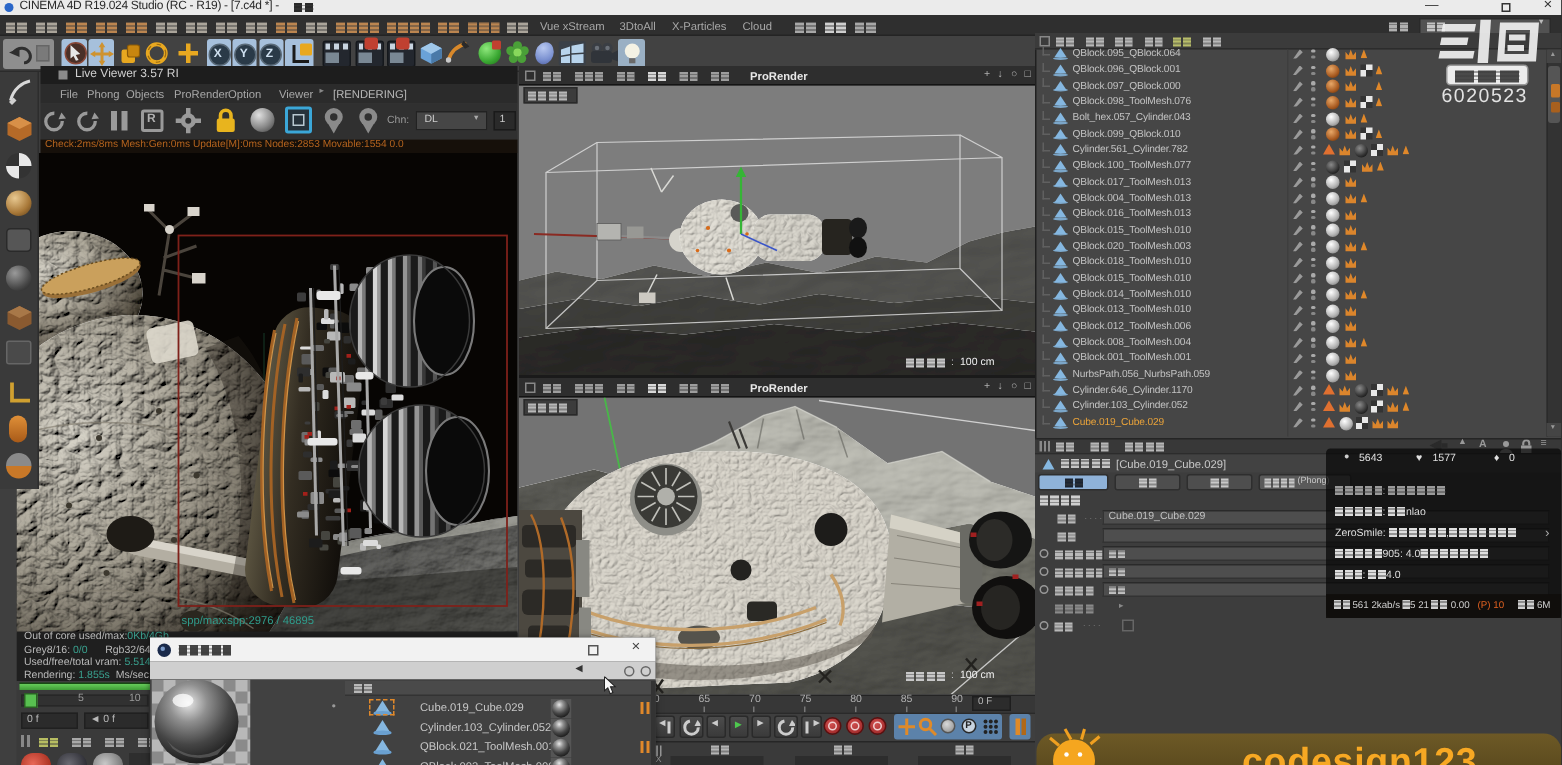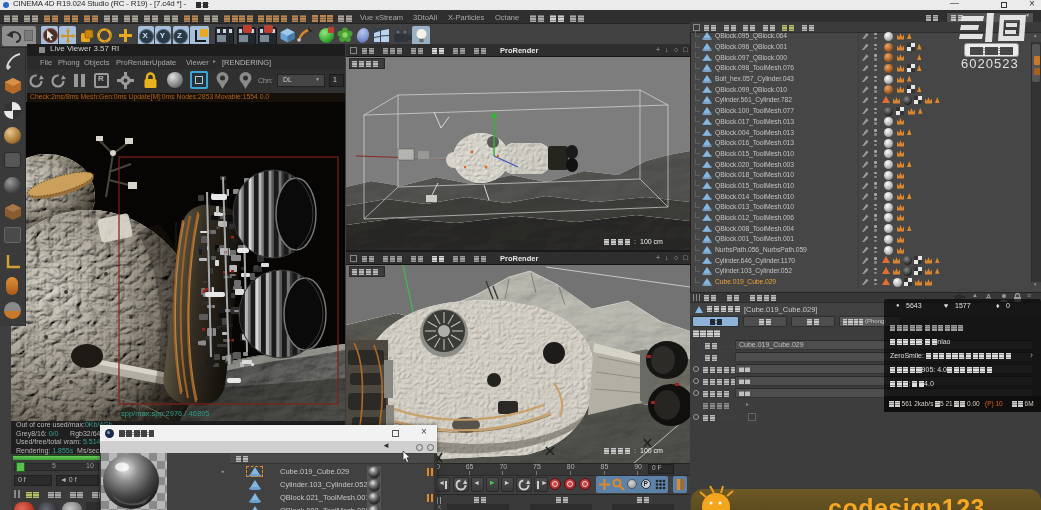--- a/index.html
+++ b/index.html
@@ -26,21 +26,21 @@
 <div style="position:absolute;left:184px;top:15px;font-size:0;line-height:0;"><span style="display:inline-block;vertical-align:0px;width:13.8px;height:6.5px;background-image:repeating-linear-gradient(0deg,transparent 0 1.5px,rgba(60,60,60,0.45) 1.5px 2.5px),repeating-linear-gradient(90deg,#bb8550 0 6.2px,transparent 6.2px 7.6px);"></span></div>
 <div style="position:absolute;left:204px;top:15px;font-size:0;line-height:0;"><span style="display:inline-block;vertical-align:0px;width:13.8px;height:6.5px;background-image:repeating-linear-gradient(0deg,transparent 0 1.5px,rgba(60,60,60,0.45) 1.5px 2.5px),repeating-linear-gradient(90deg,#aaa49a 0 6.2px,transparent 6.2px 7.6px);"></span></div>
 <div style="position:absolute;left:224px;top:15px;font-size:0;line-height:0;"><span style="display:inline-block;vertical-align:0px;width:29.0px;height:6.5px;background-image:repeating-linear-gradient(0deg,transparent 0 1.5px,rgba(60,60,60,0.45) 1.5px 2.5px),repeating-linear-gradient(90deg,#bb8550 0 6.2px,transparent 6.2px 7.6px);"></span></div>
 <div style="position:absolute;left:258px;top:15px;font-size:0;line-height:0;"><span style="display:inline-block;vertical-align:0px;width:29.0px;height:6.5px;background-image:repeating-linear-gradient(0deg,transparent 0 1.5px,rgba(60,60,60,0.45) 1.5px 2.5px),repeating-linear-gradient(90deg,#bb8550 0 6.2px,transparent 6.2px 7.6px);"></span></div>
 <div style="position:absolute;left:292px;top:15px;font-size:0;line-height:0;"><span style="display:inline-block;vertical-align:0px;width:13.8px;height:6.5px;background-image:repeating-linear-gradient(0deg,transparent 0 1.5px,rgba(60,60,60,0.45) 1.5px 2.5px),repeating-linear-gradient(90deg,#bb8550 0 6.2px,transparent 6.2px 7.6px);"></span></div>
 <div style="position:absolute;left:312px;top:15px;font-size:0;line-height:0;"><span style="display:inline-block;vertical-align:0px;width:21.4px;height:6.5px;background-image:repeating-linear-gradient(0deg,transparent 0 1.5px,rgba(60,60,60,0.45) 1.5px 2.5px),repeating-linear-gradient(90deg,#bb8550 0 6.2px,transparent 6.2px 7.6px);"></span></div>
 <div style="position:absolute;left:338px;top:15px;font-size:0;line-height:0;"><span style="display:inline-block;vertical-align:0px;width:13.8px;height:6.5px;background-image:repeating-linear-gradient(0deg,transparent 0 1.5px,rgba(60,60,60,0.45) 1.5px 2.5px),repeating-linear-gradient(90deg,#aaa49a 0 6.2px,transparent 6.2px 7.6px);"></span></div>
 <div style="position:absolute;left:360px;top:13px;font-size:7.5px;color:#a8a8a8;white-space:nowrap;">Vue xStream</div>
 <div style="position:absolute;left:413px;top:13px;font-size:7.5px;color:#a8a8a8;white-space:nowrap;">3DtoAll</div>
 <div style="position:absolute;left:448px;top:13px;font-size:7.5px;color:#a8a8a8;white-space:nowrap;">X-Particles</div>
-<div style="position:absolute;left:495px;top:13px;font-size:7.5px;color:#a8a8a8;white-space:nowrap;">Octane</div>
+<div style="position:absolute;left:495px;top:13px;font-size:7.5px;color:#a8a8a8;white-space:nowrap;">Cloud</div>
 <div style="position:absolute;left:530px;top:15px;font-size:0;line-height:0;"><span style="display:inline-block;vertical-align:0px;width:13.8px;height:6.5px;background-image:repeating-linear-gradient(0deg,transparent 0 1.5px,rgba(60,60,60,0.45) 1.5px 2.5px),repeating-linear-gradient(90deg,#a8a8a8 0 6.2px,transparent 6.2px 7.6px);"></span></div>
 <div style="position:absolute;left:550px;top:15px;font-size:0;line-height:0;"><span style="display:inline-block;vertical-align:0px;width:13.8px;height:6.5px;background-image:repeating-linear-gradient(0deg,transparent 0 1.5px,rgba(60,60,60,0.45) 1.5px 2.5px),repeating-linear-gradient(90deg,#cfcfcf 0 6.2px,transparent 6.2px 7.6px);"></span></div>
 <div style="position:absolute;left:570px;top:15px;font-size:0;line-height:0;"><span style="display:inline-block;vertical-align:0px;width:13.8px;height:6.5px;background-image:repeating-linear-gradient(0deg,transparent 0 1.5px,rgba(60,60,60,0.45) 1.5px 2.5px),repeating-linear-gradient(90deg,#a8a8a8 0 6.2px,transparent 6.2px 7.6px);"></span></div>
 <div style="position:absolute;left:926px;top:15px;font-size:0;line-height:0;"><span style="display:inline-block;vertical-align:0px;width:12.5px;height:6px;background-image:repeating-linear-gradient(0deg,transparent 0 1.5px,rgba(60,60,60,0.45) 1.5px 2.5px),repeating-linear-gradient(90deg,#b0b0b0 0 5.5px,transparent 5.5px 7.0px);"></span></div>
 <div style="position:absolute;left:946px;top:12px;width:88px;height:11px;background:#525252;border:1px solid #2a2a2a;"></div>
 <div style="position:absolute;left:951px;top:14.5px;font-size:0;line-height:0;"><span style="display:inline-block;vertical-align:0px;width:12.5px;height:6px;background-image:repeating-linear-gradient(0deg,transparent 0 1.5px,rgba(60,60,60,0.45) 1.5px 2.5px),repeating-linear-gradient(90deg,#c4c4c4 0 5.5px,transparent 5.5px 7.0px);"></span></div>
 <div style="position:absolute;left:1025px;top:12px;font-size:5px;color:#bbb;white-space:nowrap;">▼</div>
 <div style="position:absolute;left:0;top:24px;width:690px;height:24px;background:#424242;border-bottom:1px solid #2b2b2b;"></div>
 <div style="position:absolute;left:2px;top:26px;width:34px;height:20px;background:#8e8e8e;border-radius:2px;"></div>
 <svg class="a" style="left:6px;top:29px" width="16" height="14">
@@ -490,21 +490,21 @@
 <text x="110" y="314" font-size="7.5" fill="#2f9c8c" font-family="Liberation Sans">spp/max:spp:2976 / 46895</text>
 </svg>
 <div style="position:absolute;left:27px;top:44px;width:318px;height:12px;background:#1d1d1d;"></div>
 <div style="position:absolute;left:39px;top:47px;width:6px;height:6px;background:#8a8a8a;"></div>
 <div style="position:absolute;left:50px;top:44px;font-size:8px;color:#cfcfcf;white-space:nowrap;">Live Viewer 3.57  RI</div>
 <div style="position:absolute;left:27px;top:56px;width:318px;height:13px;background:#2b2b2b;"></div>
 <div style="position:absolute;left:40px;top:58px;font-size:7.5px;color:#a8a8a8;white-space:nowrap;">File</div>
 <div style="position:absolute;left:58px;top:58px;font-size:7.5px;color:#a8a8a8;white-space:nowrap;">Phong</div>
 <div style="position:absolute;left:84px;top:58px;font-size:7.5px;color:#a8a8a8;white-space:nowrap;">Objects</div>
 <div style="position:absolute;left:116px;top:58px;font-size:7.5px;color:#a8a8a8;white-space:nowrap;">ProRender</div>
-<div style="position:absolute;left:152px;top:58px;font-size:7.5px;color:#a8a8a8;white-space:nowrap;">Update</div>
+<div style="position:absolute;left:152px;top:58px;font-size:7.5px;color:#a8a8a8;white-space:nowrap;">Option</div>
 <div style="position:absolute;left:186px;top:58px;font-size:7.5px;color:#a8a8a8;white-space:nowrap;">Viewer</div>
 <div style="position:absolute;left:212px;top:58px;font-size:5px;color:#888;white-space:nowrap;">►</div>
 <div style="position:absolute;left:222px;top:58px;font-size:7.5px;color:#b8b8b8;white-space:nowrap;">[RENDERING]</div>
 <div style="position:absolute;left:27px;top:69px;width:318px;height:24px;background:#303030;"></div>
 <svg class="a" style="left:28px;top:73px" width="16" height="16">
       <circle cx="8" cy="8" r="5.5" fill="none" stroke="#9a9a9a" stroke-width="2.2" stroke-dasharray="26 8"></circle>
       <polygon points="13,2 16,6 11,6.5" fill="#9a9a9a"></polygon>
     </svg>
 <svg class="a" style="left:50px;top:73px" width="16" height="16">
       <circle cx="8" cy="8" r="5.5" fill="none" stroke="#9a9a9a" stroke-width="2.2" stroke-dasharray="26 8"></circle>

